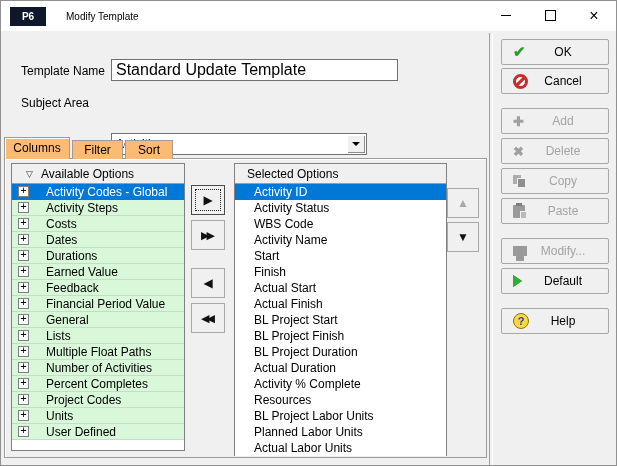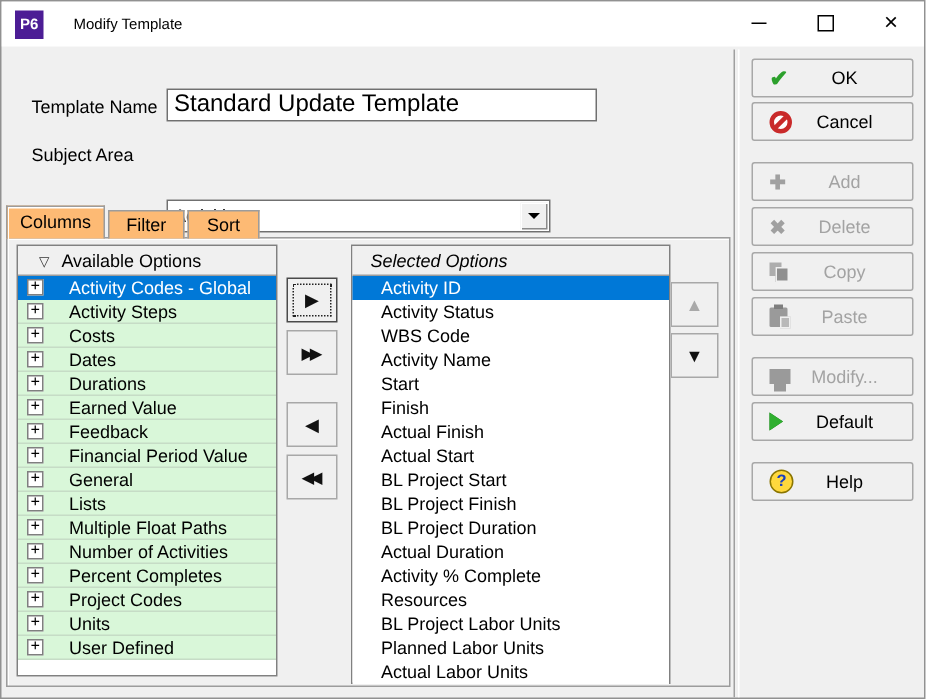--- a/index.html
+++ b/index.html
@@ -1,20 +1,20 @@
 <!DOCTYPE html>
 <html><head>
 <meta charset="utf-8">
 <style>
   html,body{margin:0;padding:0;background:#cfcfcf;font-family:"Liberation Sans",sans-serif;}
   .window{position:relative;width:617px;height:466px;background:#f0f0f0;border:1px solid #919191;box-sizing:border-box;overflow:hidden;}
 
   
   .titlebar{position:absolute;left:0;top:0;width:100%;height:30px;background:#ffffff;display:flex;align-items:center;}
-  .app-icon{width:19px;height:19px;margin-left:9px;background:#4c1d95;color:#fff;font-size:10px;font-weight:bold;display:flex;align-items:center;justify-content:center;}
+  .app-icon{width:36px;height:19px;margin-left:9px;background:#0f172a;color:#fff;font-size:10px;font-weight:bold;display:flex;align-items:center;justify-content:center;}
   .win-title{margin-left:20px;font-size:10px;color:#000;}
   .caption-buttons{position:absolute;right:0;top:0;height:29px;display:flex;}
   .cap-btn{width:44px;height:29px;display:flex;align-items:center;justify-content:center;color:#000;font-size:16px;cursor:default;}
   .glyph-min{width:10px;height:1px;background:#000;display:block;}
   .glyph-max{width:9px;height:9px;border:1px solid #000;display:block;}
 
   
   .flabel{position:absolute;font-size:12px;color:#000;}
   .tname-label{left:20px;top:63px;}
   .sarea-label{left:20px;top:95px;}
@@ -32,21 +32,21 @@
 
   
   .panel{position:absolute;left:3px;top:157px;width:483px;height:300px;background:#f0f0f0;border:1px solid #9c9c9c;box-sizing:border-box;box-shadow:inset 1px 1px 0 #fff;z-index:1;}
 
   
   .listbox{position:absolute;background:#fff;border:1px solid #808080;box-sizing:border-box;z-index:2;}
   .avail-box{left:10px;top:162px;width:174px;height:288px;}
   .sel-box{left:233px;top:162px;width:213px;height:293px;}
   .list-header{height:20px;box-sizing:border-box;background:#f0f0f0;border-bottom:1px solid #9c9c9c;display:flex;align-items:center;font-size:12px;color:#000;}
   .avail-box .list-header{padding-left:14px;gap:8px;}
-  .sel-box .list-header{padding-left:12px;font-style:italic;}
+  .sel-box .list-header{padding-left:12px;}
   .hdr-tri{font-size:9px;color:#333;}
   .lrow{height:16px;box-sizing:border-box;display:flex;align-items:center;font-size:12px;color:#000;}
   .avail-box .lrow{background:#d9f7d9;border-bottom:1px solid #c6dcc6;}
   .sel-box .lrow{background:#fff;padding-left:19px;}
   .lrow.sel{background:#0078d7 !important;color:#fff;border-bottom-color:#0078d7;}
   .plusbox{width:11px;height:11px;box-sizing:border-box;margin-left:6px;background:#fff;border:1px solid #7f7f7f;color:#000;font-family:"DejaVu Sans Mono",monospace;font-size:10px;line-height:8px;text-align:center;flex:0 0 auto;}
   .avail-label{margin-left:17px;white-space:nowrap;}
 
   
   .sq-btn{position:absolute;width:34px;height:30px;box-sizing:border-box;background:#f0f0f0;border:1px solid #a8a8a8;display:flex;align-items:center;justify-content:center;font-size:12px;color:#111;cursor:default;z-index:2;}
@@ -217,24 +217,24 @@
     <div class="lrow">
         <span>Activity Name</span>
       </div>
     <div class="lrow">
         <span>Start</span>
       </div>
     <div class="lrow">
         <span>Finish</span>
       </div>
     <div class="lrow">
+        <span>Actual Start</span>
+      </div>
+    <div class="lrow">
         <span>Actual Finish</span>
-      </div>
-    <div class="lrow">
-        <span>Actual Start</span>
       </div>
     <div class="lrow">
         <span>BL Project Start</span>
       </div>
     <div class="lrow">
         <span>BL Project Finish</span>
       </div>
     <div class="lrow">
         <span>BL Project Duration</span>
       </div>

